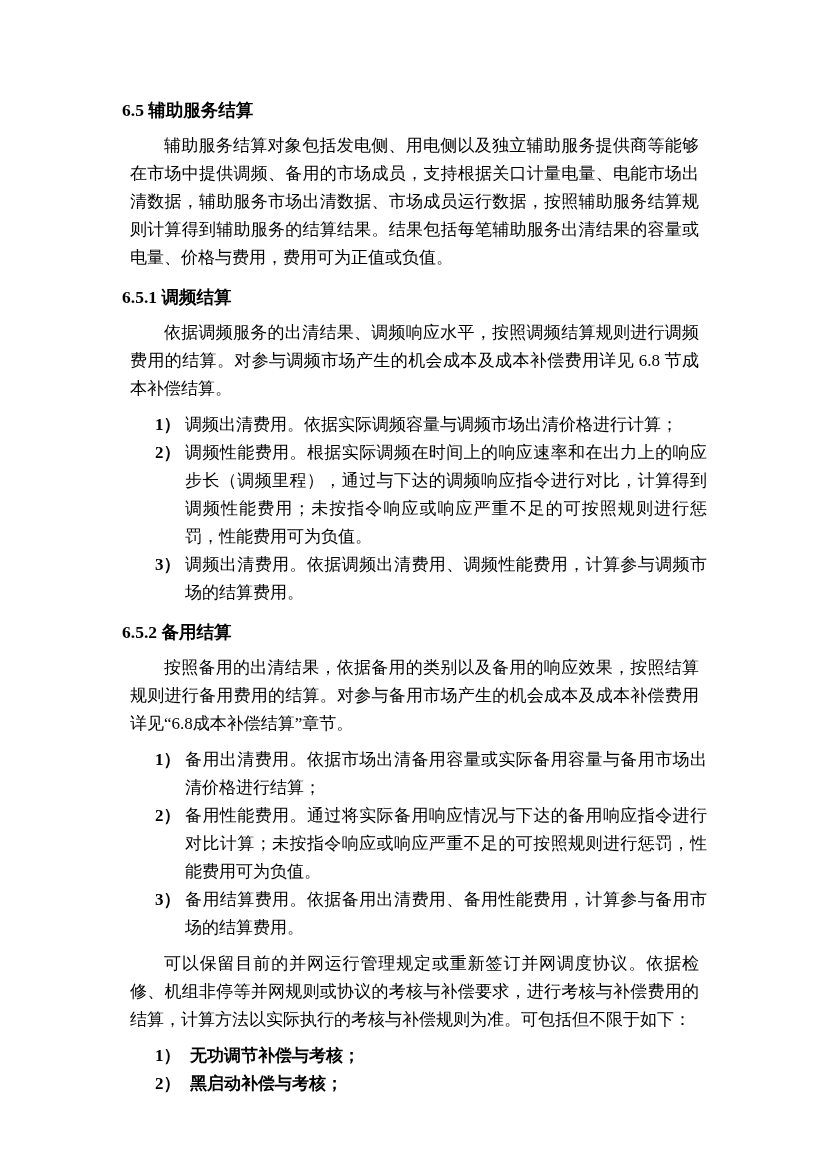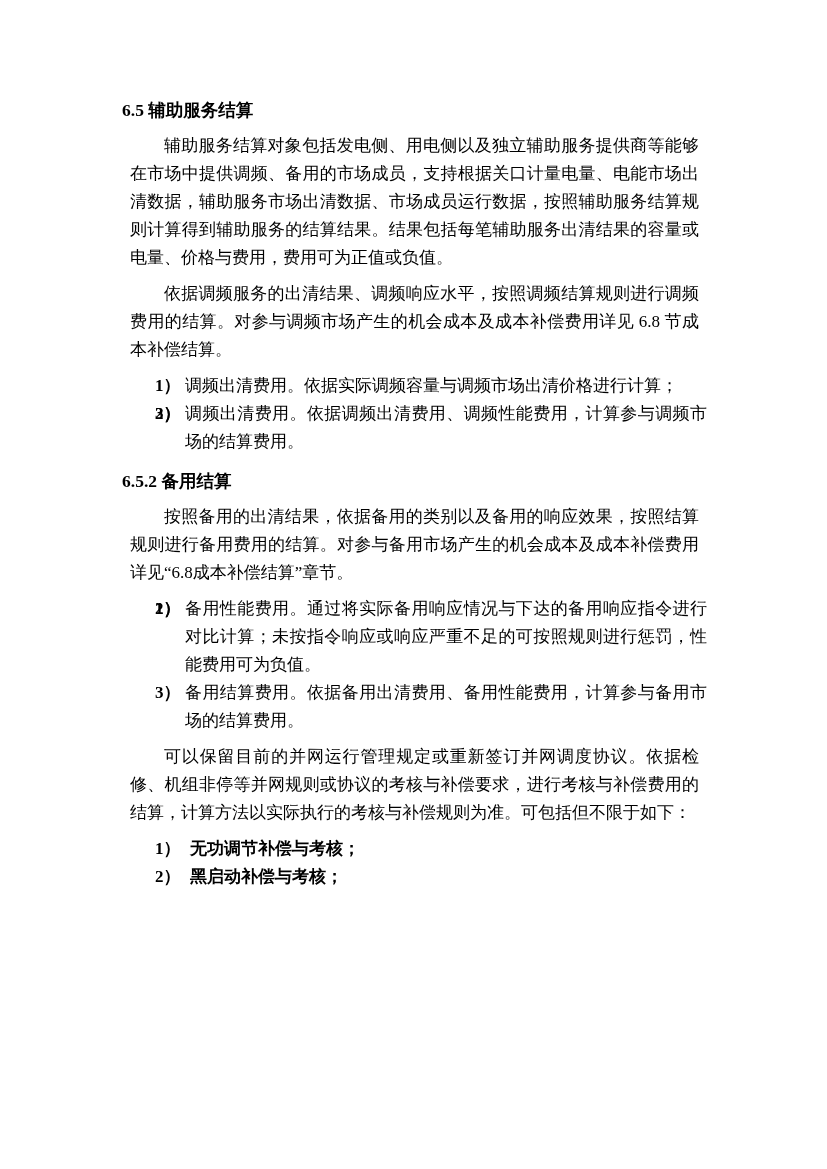--- a/index.html
+++ b/index.html
@@ -68,42 +68,45 @@
 <body>
 
 <div class="page">
 
   <section>
     <h2 class="sec-heading first">6.5 辅助服务结算</h2>
     <p class="para">辅助服务结算对象包括发电侧、用电侧以及独立辅助服务提供商等能够在市场中提供调频、备用的市场成员，支持根据关口计量电量、电能市场出清数据，辅助服务市场出清数据、市场成员运行数据，按照辅助服务结算规则计算得到辅助服务的结算结果。结果包括每笔辅助服务出清结果的容量或电量、价格与费用，费用可为正值或负值。</p>
   </section>
 
   <section>
+    <h2 class="sec-heading">6.5.1 调频结算</h2>
     <p class="para">依据调频服务的出清结果、调频响应水平，按照调频结算规则进行调频费用的结算。对参与调频市场产生的机会成本及成本补偿费用详见 6.8 节成本补偿结算。</p>
     <ol class="items">
       <li class="item">
         <span class="num">1）</span>
         <span class="body"><b class="term">调频出清费用。</b><span>依据实际调频容量与调频市场出清价格进行计算；</span></span>
       </li>
       <li class="item">
         <span class="num">2）</span>
+        <span class="body"><b class="term">调频性能费用。</b><span>根据实际调频在时间上的响应速率和在出力上的响应步长（调频里程），通过与下达的调频响应指令进行对比，计算得到调频性能费用；未按指令响应或响应严重不足的可按照规则进行惩罚，性能费用可为负值。</span></span>
       </li>
       <li class="item">
         <span class="num">3）</span>
         <span class="body"><b class="term">调频出清费用。</b><span>依据调频出清费用、调频性能费用，计算参与调频市场的结算费用。</span></span>
       </li>
     </ol>
   </section>
 
   <section>
     <h2 class="sec-heading">6.5.2 备用结算</h2>
     <p class="para">按照备用的出清结果，依据备用的类别以及备用的响应效果，按照结算规则进行备用费用的结算。对参与备用市场产生的机会成本及成本补偿费用详见“6.8成本补偿结算”章节。</p>
     <ol class="items">
       <li class="item">
         <span class="num">1）</span>
+        <span class="body"><b class="term">备用出清费用。</b><span>依据市场出清备用容量或实际备用容量与备用市场出清价格进行结算；</span></span>
       </li>
       <li class="item">
         <span class="num">2）</span>
         <span class="body"><b class="term">备用性能费用。</b><span>通过将实际备用响应情况与下达的备用响应指令进行对比计算；未按指令响应或响应严重不足的可按照规则进行惩罚，性能费用可为负值。</span></span>
       </li>
       <li class="item">
         <span class="num">3）</span>
         <span class="body"><b class="term">备用结算费用。</b><span>依据备用出清费用、备用性能费用，计算参与备用市场的结算费用。</span></span>
       </li>
     </ol>

